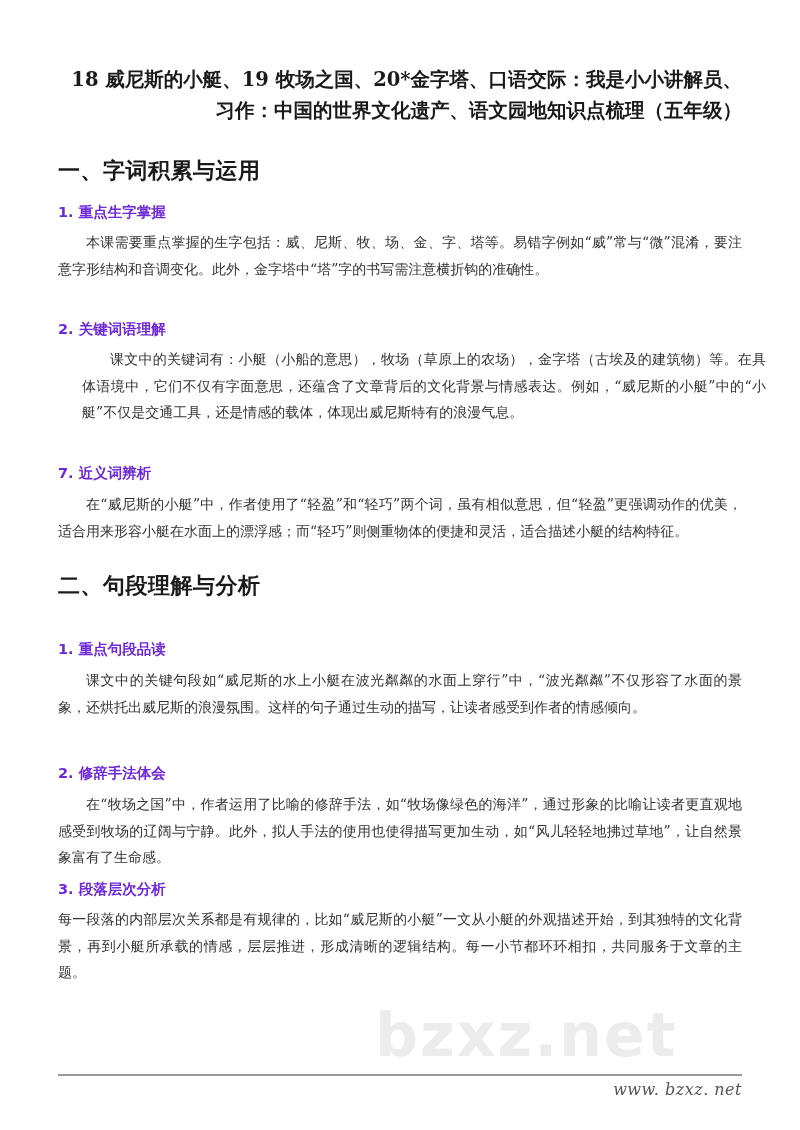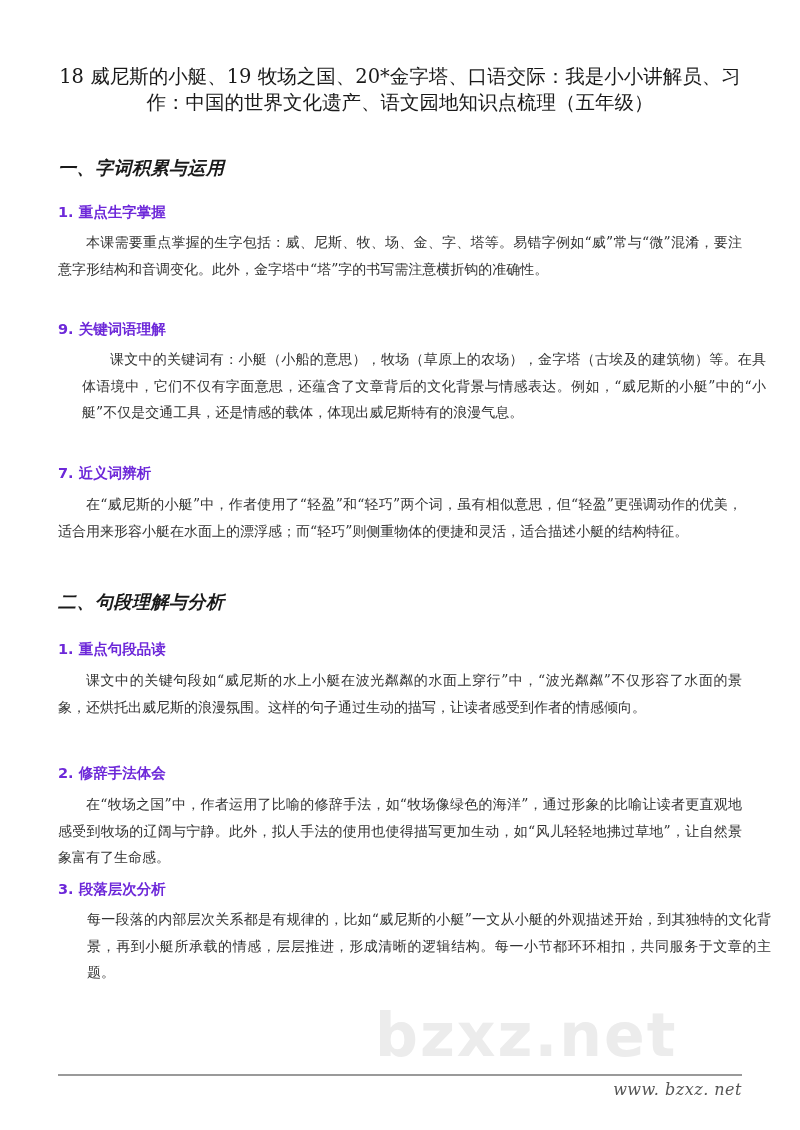--- a/index.html
+++ b/index.html
@@ -1,51 +1,51 @@
 <!DOCTYPE html>
 <html><head>
 <meta charset="utf-8">
 <style>
   html, body { margin: 0; padding: 0; background: #ffffff; }
   body { width: 800px; height: 1130px; position: relative; overflow: hidden;
          font-family: "DejaVu Serif", "Liberation Serif", serif; color: #222; }
   .page { position: absolute; left: 58px; top: 0; width: 684px; }
-  .title { position: absolute; left: 0; top: 64px; width: 684px; text-align: center;
-           font-size: 19.5px; font-weight: normal; line-height: 26px; color: #1a1a1a; }
-  .h1 { position: absolute; left: 0; font-size: 18px; font-weight: bold; color: #1a1a1a;
-        font-family: "DejaVu Sans", "Liberation Sans", sans-serif; letter-spacing: 0.5px; font-style: italic; }
+  .title { position: absolute; left: 0; top: 64px; width: 684px; text-align: right;
+           font-size: 19.5px; font-weight: bold; line-height: 31px; color: #1a1a1a; }
+  .h1 { position: absolute; left: 0; font-size: 22px; font-weight: bold; color: #1a1a1a;
+        font-family: "DejaVu Sans", "Liberation Sans", sans-serif; letter-spacing: 0.5px; }
   .h2 { position: absolute; left: 0; font-size: 14.5px; font-weight: bold; color: #6d28d9;
         font-family: "DejaVu Sans", "Liberation Sans", sans-serif; }
   .p { position: absolute; left: 0; width: 684px; font-size: 14px; line-height: 26.5px;
        color: #333; text-align: justify; text-indent: 2em; }
-  .p.noindent { text-indent: 0; margin-left: 29px; }
+  .p.noindent { text-indent: 0; }
   .watermark { position: absolute; left: 375px; top: 1000px; font-size: 60px; font-weight: bold;
                color: #ececec; font-family: "DejaVu Sans", "Liberation Sans", sans-serif; letter-spacing: 2px; }
   .rule { position: absolute; left: 58px; top: 1074px; width: 684px; height: 0; border-top: 2px solid #9a9a9a; }
   .footer { position: absolute; right: 58px; top: 1080px; font-size: 16px; font-style: italic; color: #555;
             font-family: "DejaVu Serif", "Liberation Serif", serif; letter-spacing: 0.5px; }
 </style>
 </head>
 <body>
 
 <div class="page">
   <div class="title">18 威尼斯的小艇、19 牧场之国、20*金字塔、口语交际：我是小小讲解员、习作：中国的世界文化遗产、语文园地知识点梳理（五年级）</div>
 
   <div class="h1" style="top:156px;">一、字词积累与运用</div>
 
   <div class="h2" style="top:203px;">1. 重点生字掌握</div>
   <div class="p" style="top:229px;">本课需要重点掌握的生字包括：威、尼斯、牧、场、金、字、塔等。易错字例如“威”常与“微”混淆，要注意字形结构和音调变化。此外，金字塔中“塔”字的书写需注意横折钩的准确性。</div>
 
-  <div class="h2" style="top:320px;">9. 关键词语理解</div>
+  <div class="h2" style="top:320px;">2. 关键词语理解</div>
   <div class="p" style="top:346px;margin-left:24px;">课文中的关键词有：小艇（小船的意思），牧场（草原上的农场），金字塔（古埃及的建筑物）等。在具体语境中，它们不仅有字面意思，还蕴含了文章背后的文化背景与情感表达。例如，“威尼斯的小艇”中的“小艇”不仅是交通工具，还是情感的载体，体现出威尼斯特有的浪漫气息。</div>
 
   <div class="h2" style="top:464px;">7. 近义词辨析</div>
   <div class="p" style="top:491px;">在“威尼斯的小艇”中，作者使用了“轻盈”和“轻巧”两个词，虽有相似意思，但“轻盈”更强调动作的优美，适合用来形容小艇在水面上的漂浮感；而“轻巧”则侧重物体的便捷和灵活，适合描述小艇的结构特征。</div>
 
-  <div class="h1" style="top:590px;">二、句段理解与分析</div>
+  <div class="h1" style="top:571px;">二、句段理解与分析</div>
 
   <div class="h2" style="top:640px;">1. 重点句段品读</div>
   <div class="p" style="top:667px;">课文中的关键句段如“威尼斯的水上小艇在波光粼粼的水面上穿行”中，“波光粼粼”不仅形容了水面的景象，还烘托出威尼斯的浪漫氛围。这样的句子通过生动的描写，让读者感受到作者的情感倾向。</div>
 
   <div class="h2" style="top:764px;">2. 修辞手法体会</div>
   <div class="p" style="top:791px;">在“牧场之国”中，作者运用了比喻的修辞手法，如“牧场像绿色的海洋”，通过形象的比喻让读者更直观地感受到牧场的辽阔与宁静。此外，拟人手法的使用也使得描写更加生动，如“风儿轻轻地拂过草地”，让自然景象富有了生命感。</div>
 
   <div class="h2" style="top:880px;">3. 段落层次分析</div>
   <div class="p noindent" style="top:906px;">每一段落的内部层次关系都是有规律的，比如“威尼斯的小艇”一文从小艇的外观描述开始，到其独特的文化背景，再到小艇所承载的情感，层层推进，形成清晰的逻辑结构。每一小节都环环相扣，共同服务于文章的主题。</div>
 </div>

